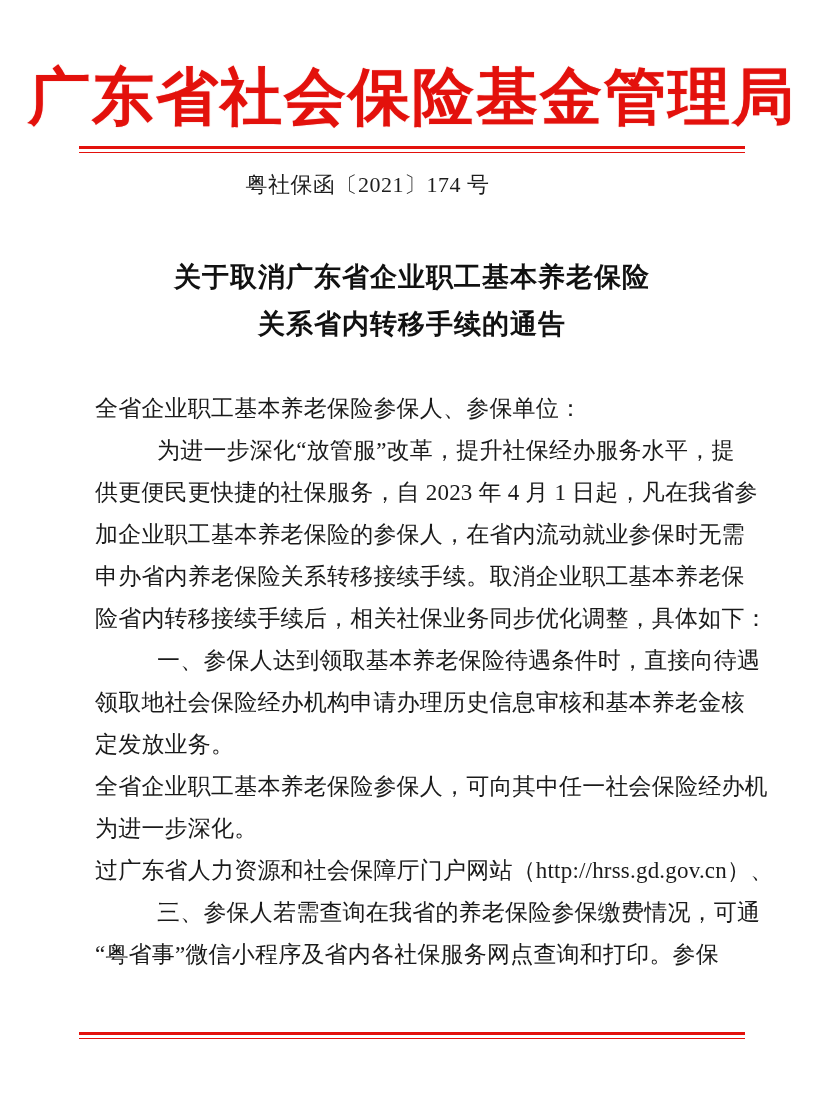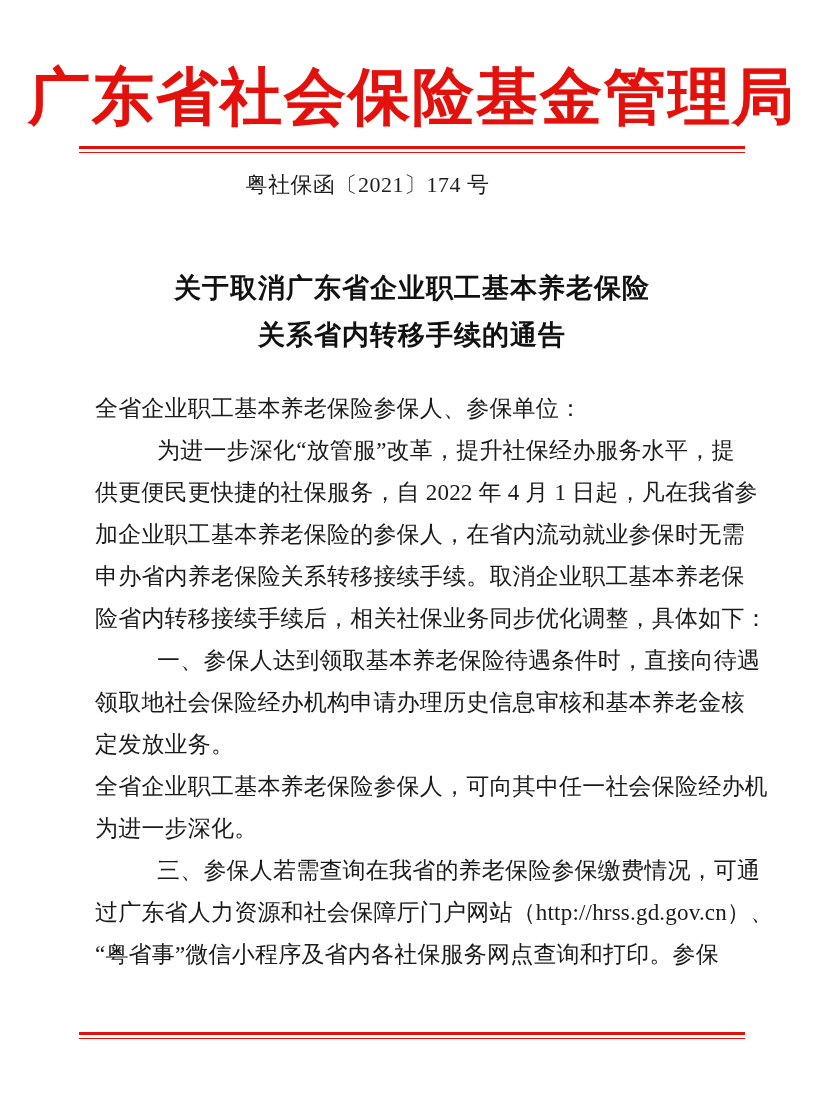--- a/index.html
+++ b/index.html
@@ -75,21 +75,21 @@
     color: #1d1d1d;
     letter-spacing: 0.5px;
     white-space: nowrap;
   }
 
   
   .doc-title {
     position: absolute;
     left: 0;
     right: 0;
-    top: 264px;
+    top: 253px;
     text-align: center;
     font-family: "DejaVu Sans", "Liberation Sans", sans-serif;
     font-weight: 700;
     font-size: 27px;
     line-height: 47px;
     color: #111111;
     letter-spacing: 1px;
   }
   .doc-title .tline {
     display: block;
@@ -145,40 +145,40 @@
   </div>
 
   <div class="body-block">
 
     <p class="para">
       <span class="ln">全省企业职工基本养老保险参保人、参保单位：</span>
     </p>
 
     <p class="para">
       <span class="ln"><span class="indent2"></span><span>为进一步深化“放管服”改革，提升社保经办服务水平，提</span></span>
-      <span class="ln">供更便民更快捷的社保服务，自 2022 年 4 月 1 日起，凡在我省参</span>
+      <span class="ln">供更便民更快捷的社保服务，自 2023 年 4 月 1 日起，凡在我省参</span>
       <span class="ln">加企业职工基本养老保险的参保人，在省内流动就业参保时无需</span>
       <span class="ln">申办省内养老保险关系转移接续手续。取消企业职工基本养老保</span>
       <span class="ln">险省内转移接续手续后，相关社保业务同步优化调整，具体如下：</span>
     </p>
 
     <p class="para">
       <span class="ln"><span class="indent2"></span><span>一、参保人达到领取基本养老保险待遇条件时，直接向待遇</span></span>
       <span class="ln">领取地社会保险经办机构申请办理历史信息审核和基本养老金核</span>
       <span class="ln">定发放业务。</span>
     </p>
 
     <p class="para">
       <span class="ln">全省企业职工基本养老保险参保人，可向其中任一社会保险经办机</span>
       <span class="ln">为进一步深化。</span>
     </p>
 
     <p class="para">
+      <span class="ln url">过广东省人力资源和社会保障厅门户网站（http://hrss.gd.gov.cn）、</span>
       <span class="ln"><span class="indent2"></span><span>三、参保人若需查询在我省的养老保险参保缴费情况，可通</span></span>
-      <span class="ln url">过广东省人力资源和社会保障厅门户网站（http://hrss.gd.gov.cn）、</span>
       <span class="ln">“粤省事”微信小程序及省内各社保服务网点查询和打印。参保</span>
     </p>
 
   </div>
 
   <div class="rule-bottom">
     <div class="thick"></div>
     <div class="thin"></div>
   </div>
 

